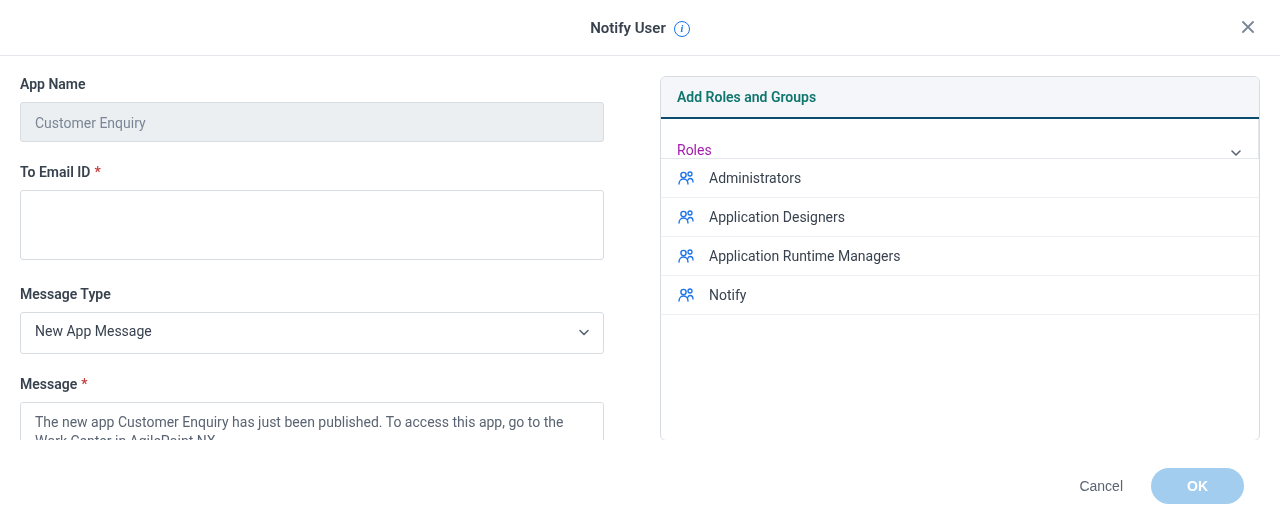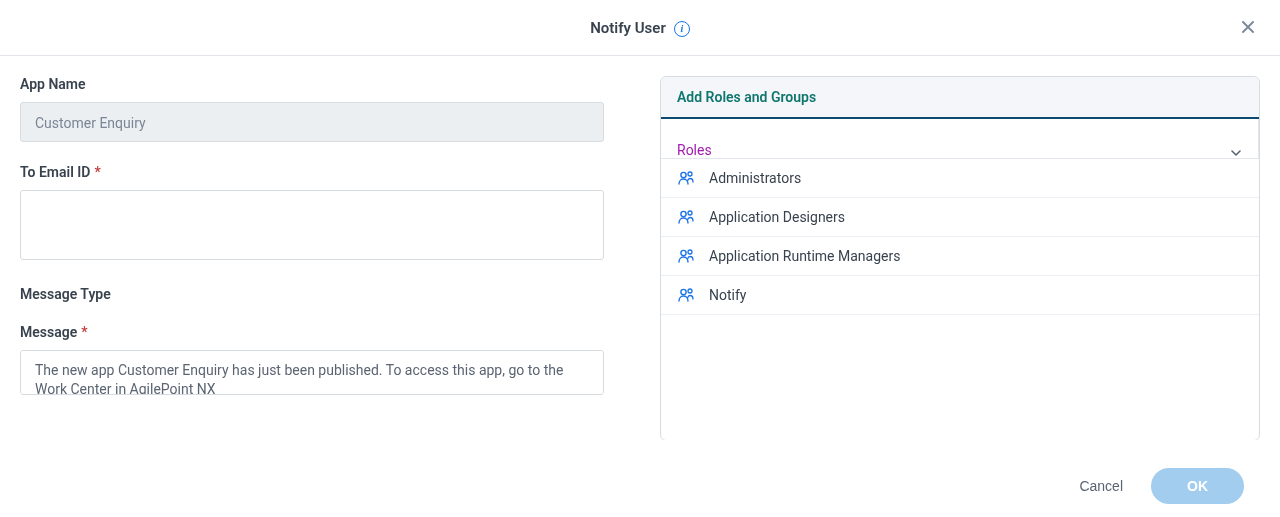--- a/index.html
+++ b/index.html
@@ -246,20 +246,28 @@
 
     <div class="form-group">
       <label class="form-label">
         <span>To Email ID</span><span class="required">*</span>
       </label>
       <textarea class="form-input form-textarea-large" style=""></textarea>
     </div>
 
     <div class="form-group">
       <label class="form-label">Message Type</label>
+      <div class="form-select-wrapper">
+        <div class="form-select">New App Message</div>
+        <span class="select-chevron">
+          <span class="chevron-down"><svg viewBox="0 0 12 12">
+                <path d="M2 4 L6 8 L10 4" fill="none" stroke="currentColor" stroke-width="1.6" stroke-linecap="round" stroke-linejoin="round"></path>
+              </svg></span>
+        </span>
+      </div>
     </div>
 
     <div class="form-group">
       <label class="form-label">
         <span>Message</span><span class="required">*</span>
       </label>
       <textarea class="form-input form-textarea-msg" style="">The new app Customer Enquiry has just been published. To access this app, go to the Work Center in AgilePoint NX</textarea>
     </div>
 
   </div>

